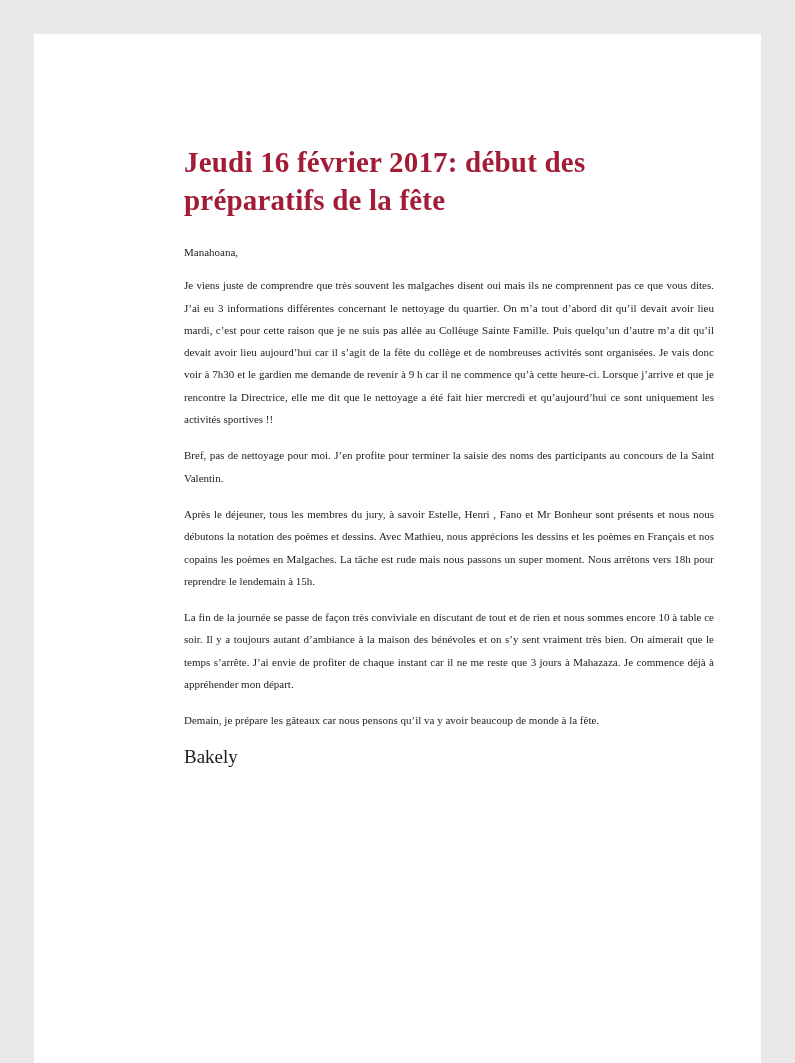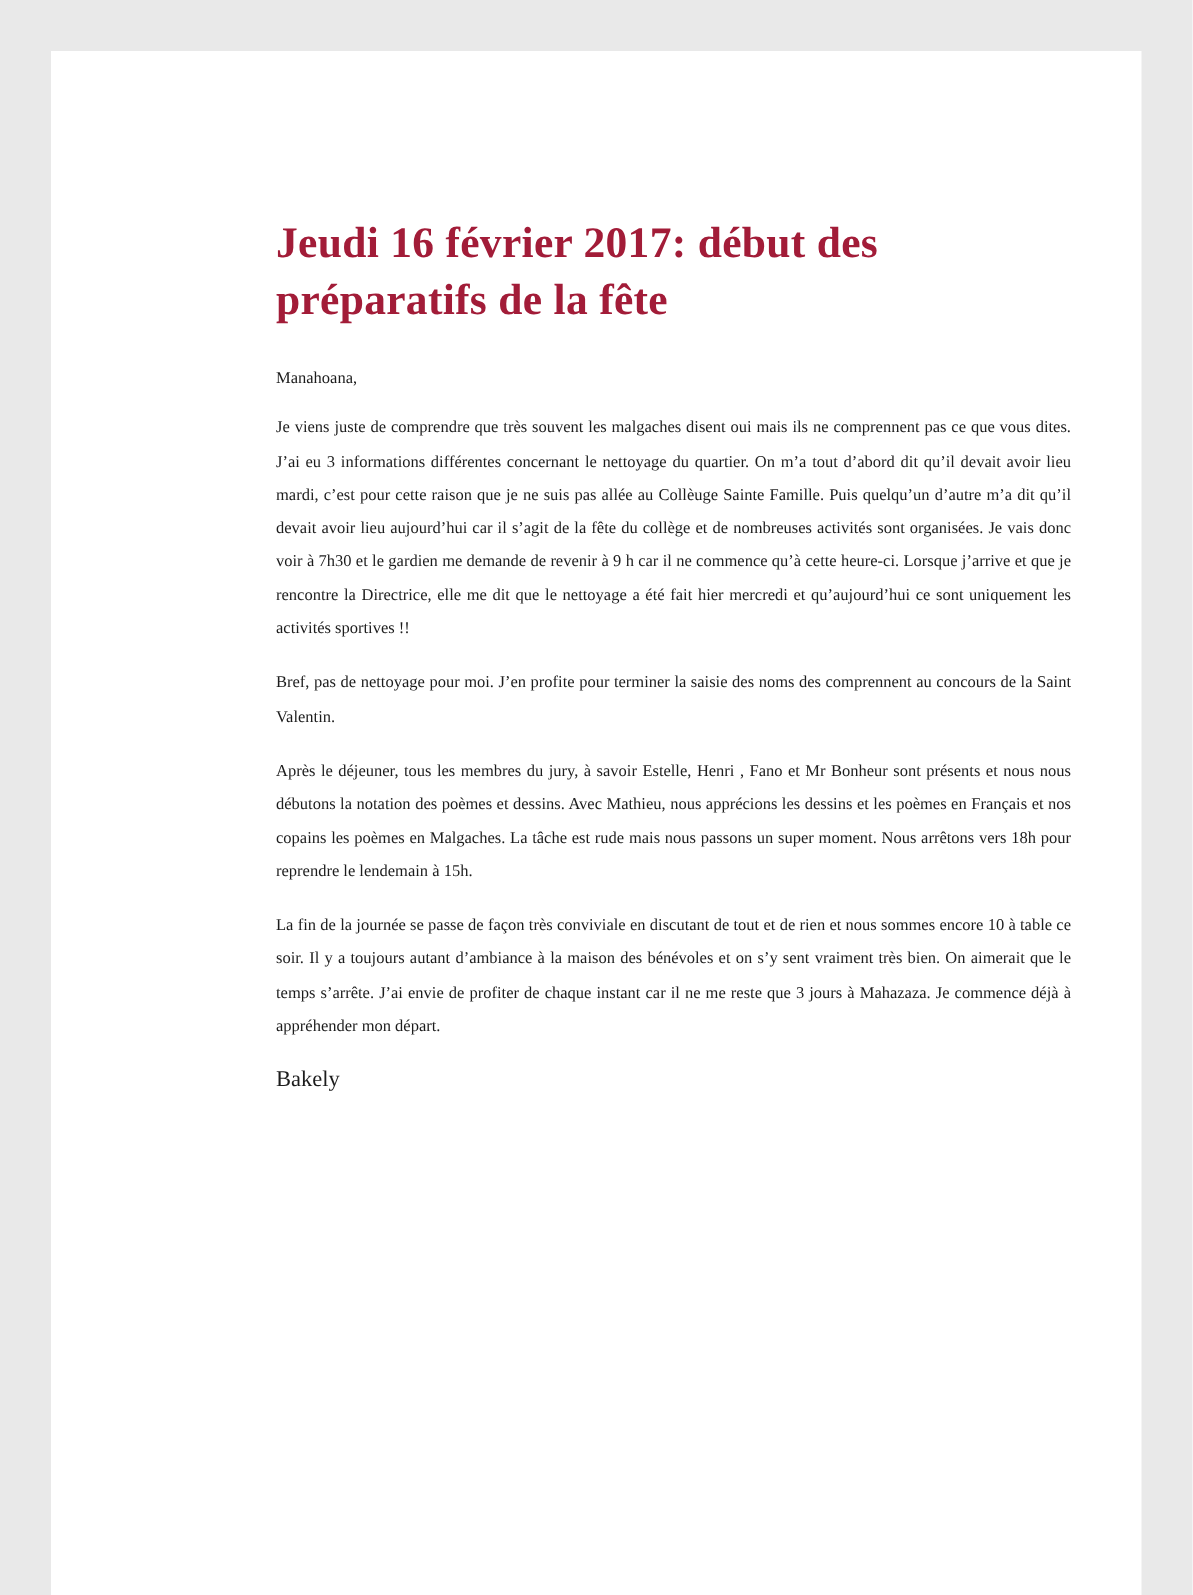--- a/index.html
+++ b/index.html
@@ -41,21 +41,21 @@
     line-height: 22.3px;
     margin: 0 0 11px 0;
   }
   p.body-par {
     font-size: 11px;
     line-height: 22.3px;
     text-align: justify;
     margin: 0 0 14px 0;
   }
   p.signature {
-    font-size: 15px;
+    font-size: 19px;
     line-height: 22.3px;
     margin: 8px 0 0 0;
   }
   .page-footer {
     position: absolute;
     left: 0;
     top: 1018px;
     width: 629px;
     text-align: right;
     color: var(--page-number-color);
@@ -66,24 +66,25 @@
 <body>
 
 <div class="page">
   <div class="content">
     <h1 class="doc-title">Jeudi 16 février 2017: début des préparatifs de la fête</h1>
 
     <p class="greeting">Manahoana,</p>
 
     <p class="body-par">Je viens juste de comprendre que très souvent les malgaches disent oui mais ils ne comprennent pas ce que vous dites. J’ai eu 3 informations différentes concernant le nettoyage du quartier. On m’a tout d’abord dit qu’il devait avoir lieu mardi, c’est pour cette raison que je ne suis pas allée au Collèuge Sainte Famille. Puis quelqu’un d’autre m’a dit qu’il devait avoir lieu aujourd’hui car il s’agit de la fête du collège et de nombreuses activités sont organisées. Je vais donc voir à 7h30 et le gardien me demande de revenir à 9 h car il ne commence qu’à cette heure-ci. Lorsque j’arrive et que je rencontre la Directrice, elle me dit que le nettoyage a été fait hier mercredi et qu’aujourd’hui ce sont uniquement les activités sportives !!</p>
 
-    <p class="body-par">Bref, pas de nettoyage pour moi. J’en profite pour terminer la saisie des noms des comprennent au concours de la Saint Valentin.</p>
+    <p class="body-par">Bref, pas de nettoyage pour moi. J’en profite pour terminer la saisie des noms des participants au concours de la Saint Valentin.</p>
 
     <p class="body-par">Après le déjeuner, tous les membres du jury, à savoir Estelle, Henri , Fano et Mr Bonheur sont présents et nous nous débutons la notation des poèmes et dessins. Avec Mathieu, nous apprécions les dessins et les poèmes en Français et nos copains les poèmes en Malgaches. La tâche est rude mais nous passons un super moment. Nous arrêtons vers 18h pour reprendre le lendemain à 15h.</p>
 
     <p class="body-par">La fin de la journée se passe de façon très conviviale en discutant de tout et de rien et nous sommes encore 10 à table ce soir. Il y a toujours autant d’ambiance à la maison des bénévoles et on s’y sent vraiment très bien. On aimerait que le temps s’arrête. J’ai envie de profiter de chaque instant car il ne me reste que 3 jours à Mahazaza. Je commence déjà à appréhender mon départ.</p>
 
+    <p class="body-par">Demain, je prépare les gâteaux car nous pensons qu’il va y avoir beaucoup de monde à la fête.</p>
 
     <p class="signature">Bakely</p>
   </div>
 
   <div class="page-footer">94</div>
 </div>
 
 </body></html>

